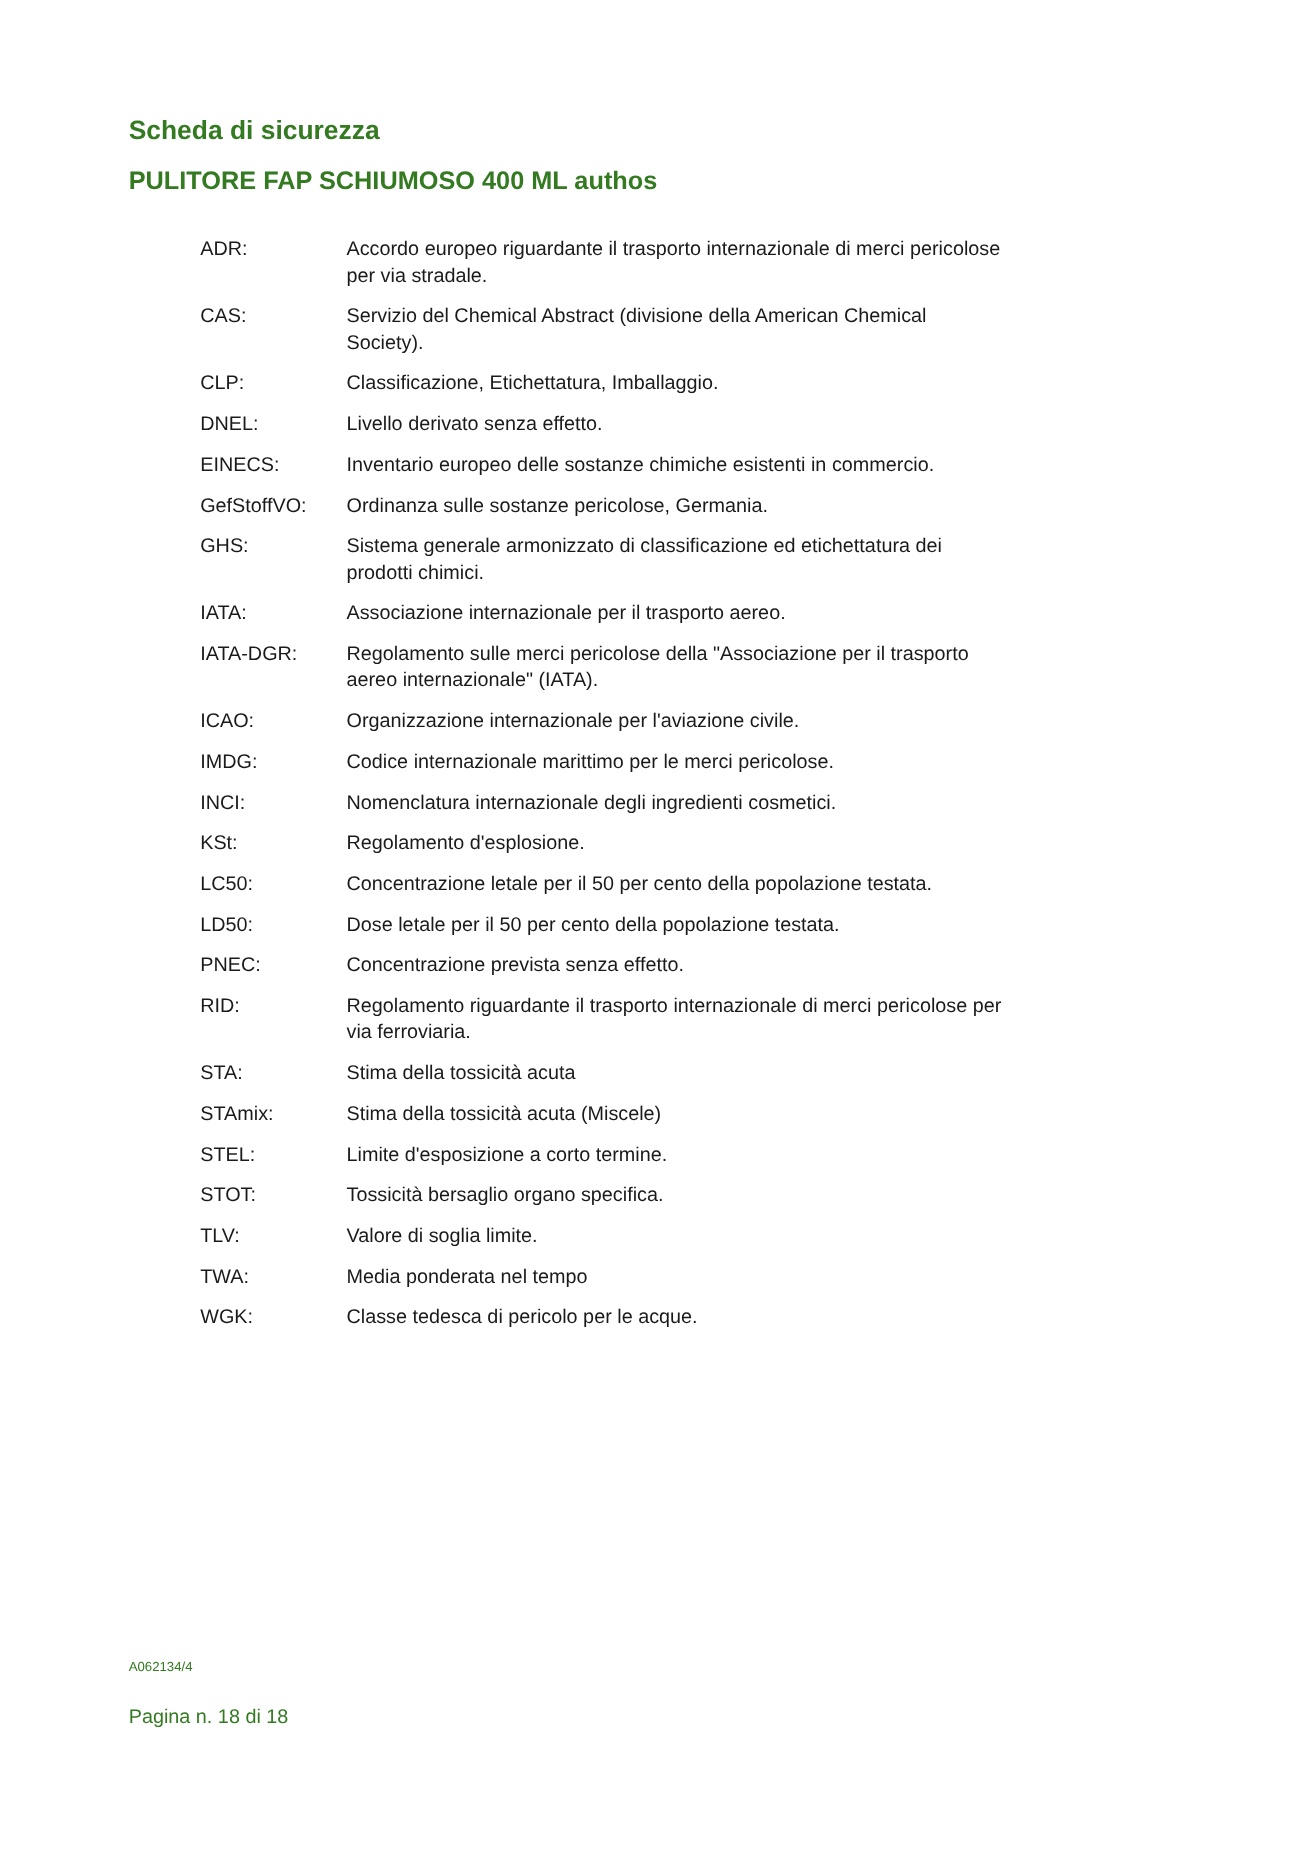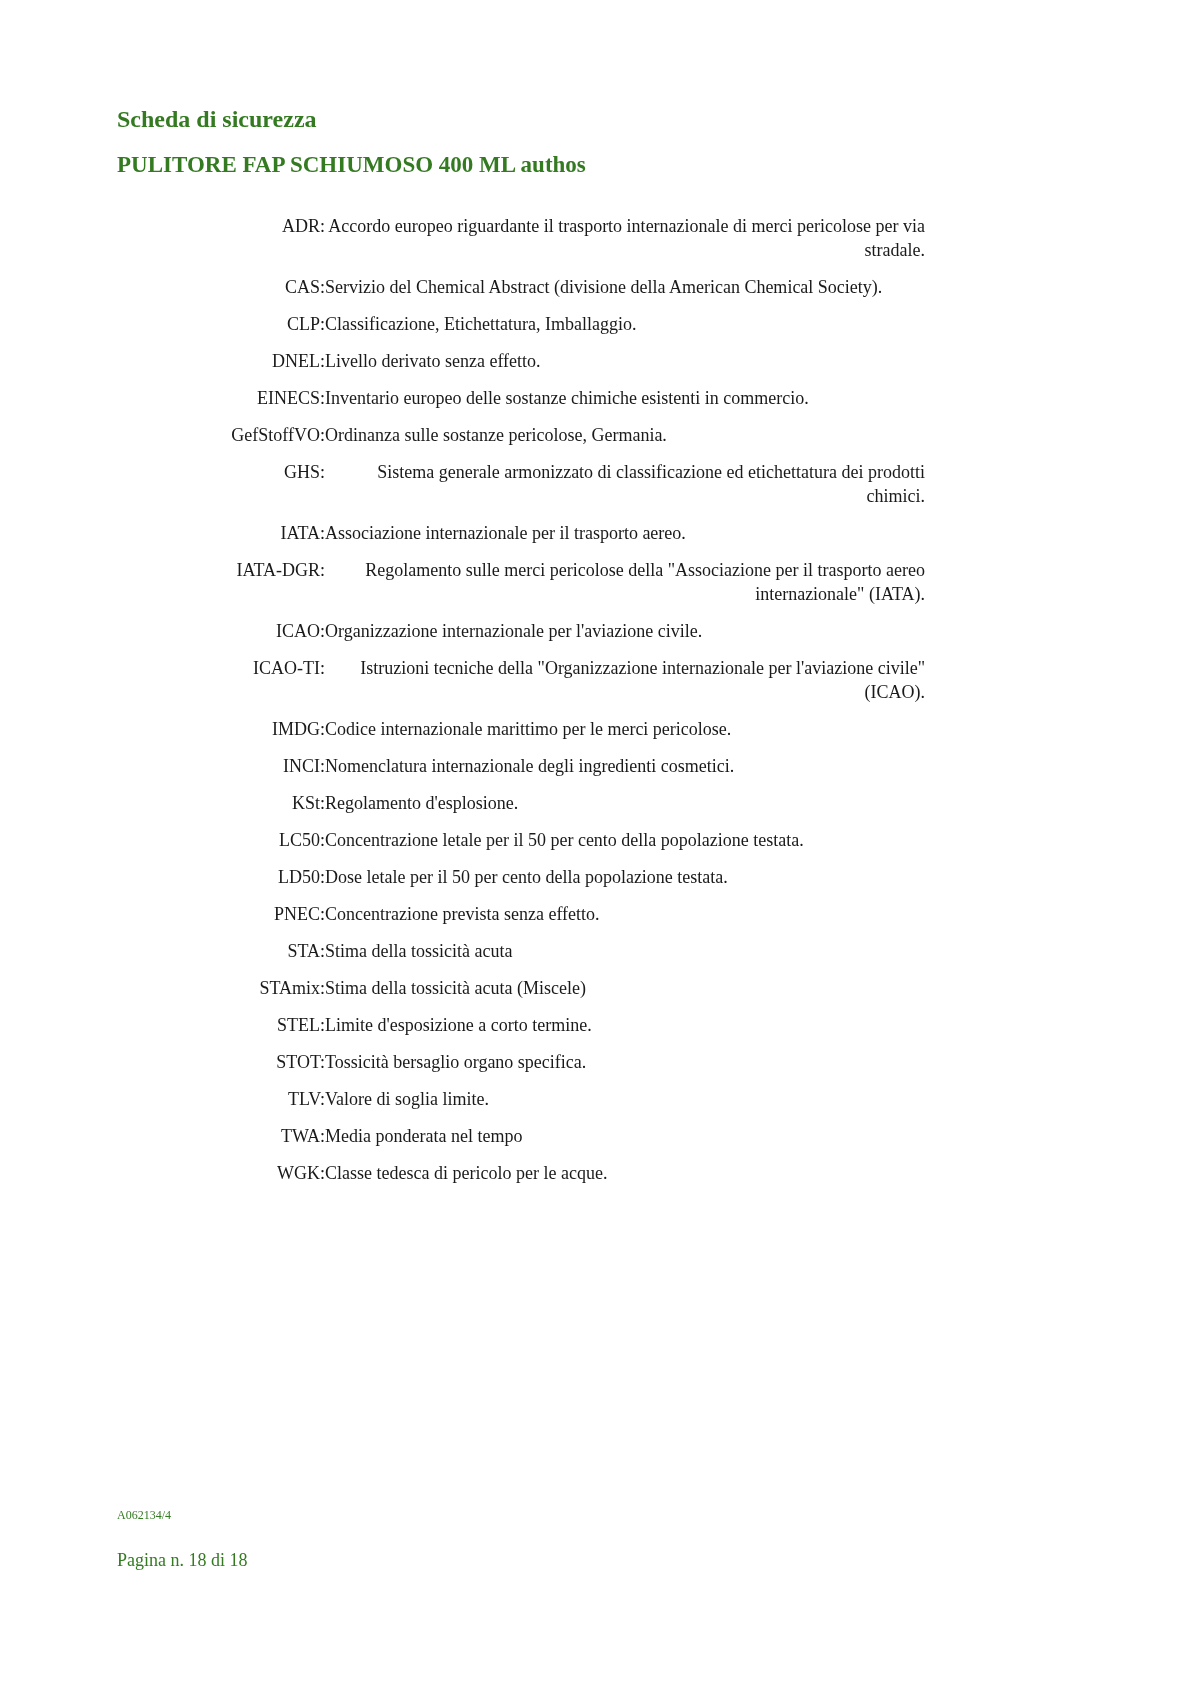--- a/index.html
+++ b/index.html
@@ -5,21 +5,21 @@
   html, body {
     margin: 0;
     padding: 0;
     background: #ffffff;
   }
   #page {
     position: relative;
     width: 1190px;
     height: 1684px;
     background: #ffffff;
-    font-family: Liberation Serif, serif;
+    font-family: Liberation Sans, sans-serif;
     color: #1a1a1a;
     overflow: hidden;
   }
   .doc-header {
     position: absolute;
     left: 117px;
     top: 106px;
   }
   .doc-title {
     color: var(--accent, #337a21);
@@ -30,24 +30,23 @@
   }
   .doc-product {
     color: var(--accent, #337a21);
     font-size: 23px;
     font-weight: bold;
     line-height: 1.1;
     margin: 0;
   }
   .glossary {
     position: absolute;
-    left: 192px;
+    left: 182px;
     top: 214px;
     width: 780px;
-    text-align: right;
   }
   .glossary-row {
     display: flex;
     align-items: flex-start;
     margin-bottom: 13px;
   }
   .glossary-term {
     flex: 0 0 133px;
     font-size: 18px;
     line-height: 24px;
@@ -132,24 +131,20 @@
       <div class="glossary-row">
         <div class="glossary-term">IATA-DGR:</div>
         <div class="glossary-definition">Regolamento sulle merci pericolose della "Associazione per il trasporto aereo internazionale" (IATA).</div>
       </div>
 
       <div class="glossary-row">
         <div class="glossary-term">ICAO:</div>
         <div class="glossary-definition">Organizzazione internazionale per l'aviazione civile.</div>
       </div>
 
-      <div class="glossary-row">
-        <div class="glossary-term">ICAO-TI:</div>
-        <div class="glossary-definition">Istruzioni tecniche della "Organizzazione internazionale per l'aviazione civile" (ICAO).</div>
-      </div>
 
       <div class="glossary-row">
         <div class="glossary-term">IMDG:</div>
         <div class="glossary-definition">Codice internazionale marittimo per le merci pericolose.</div>
       </div>
 
       <div class="glossary-row">
         <div class="glossary-term">INCI:</div>
         <div class="glossary-definition">Nomenclatura internazionale degli ingredienti cosmetici.</div>
       </div>
@@ -167,20 +162,24 @@
       <div class="glossary-row">
         <div class="glossary-term">LD50:</div>
         <div class="glossary-definition">Dose letale per il 50 per cento della popolazione testata.</div>
       </div>
 
       <div class="glossary-row">
         <div class="glossary-term">PNEC:</div>
         <div class="glossary-definition">Concentrazione prevista senza effetto.</div>
       </div>
 
+      <div class="glossary-row">
+        <div class="glossary-term">RID:</div>
+        <div class="glossary-definition">Regolamento riguardante il trasporto internazionale di merci pericolose per via ferroviaria.</div>
+      </div>
 
       <div class="glossary-row">
         <div class="glossary-term">STA:</div>
         <div class="glossary-definition">Stima della tossicità acuta</div>
       </div>
 
       <div class="glossary-row">
         <div class="glossary-term">STAmix:</div>
         <div class="glossary-definition">Stima della tossicità acuta (Miscele)</div>
       </div>

